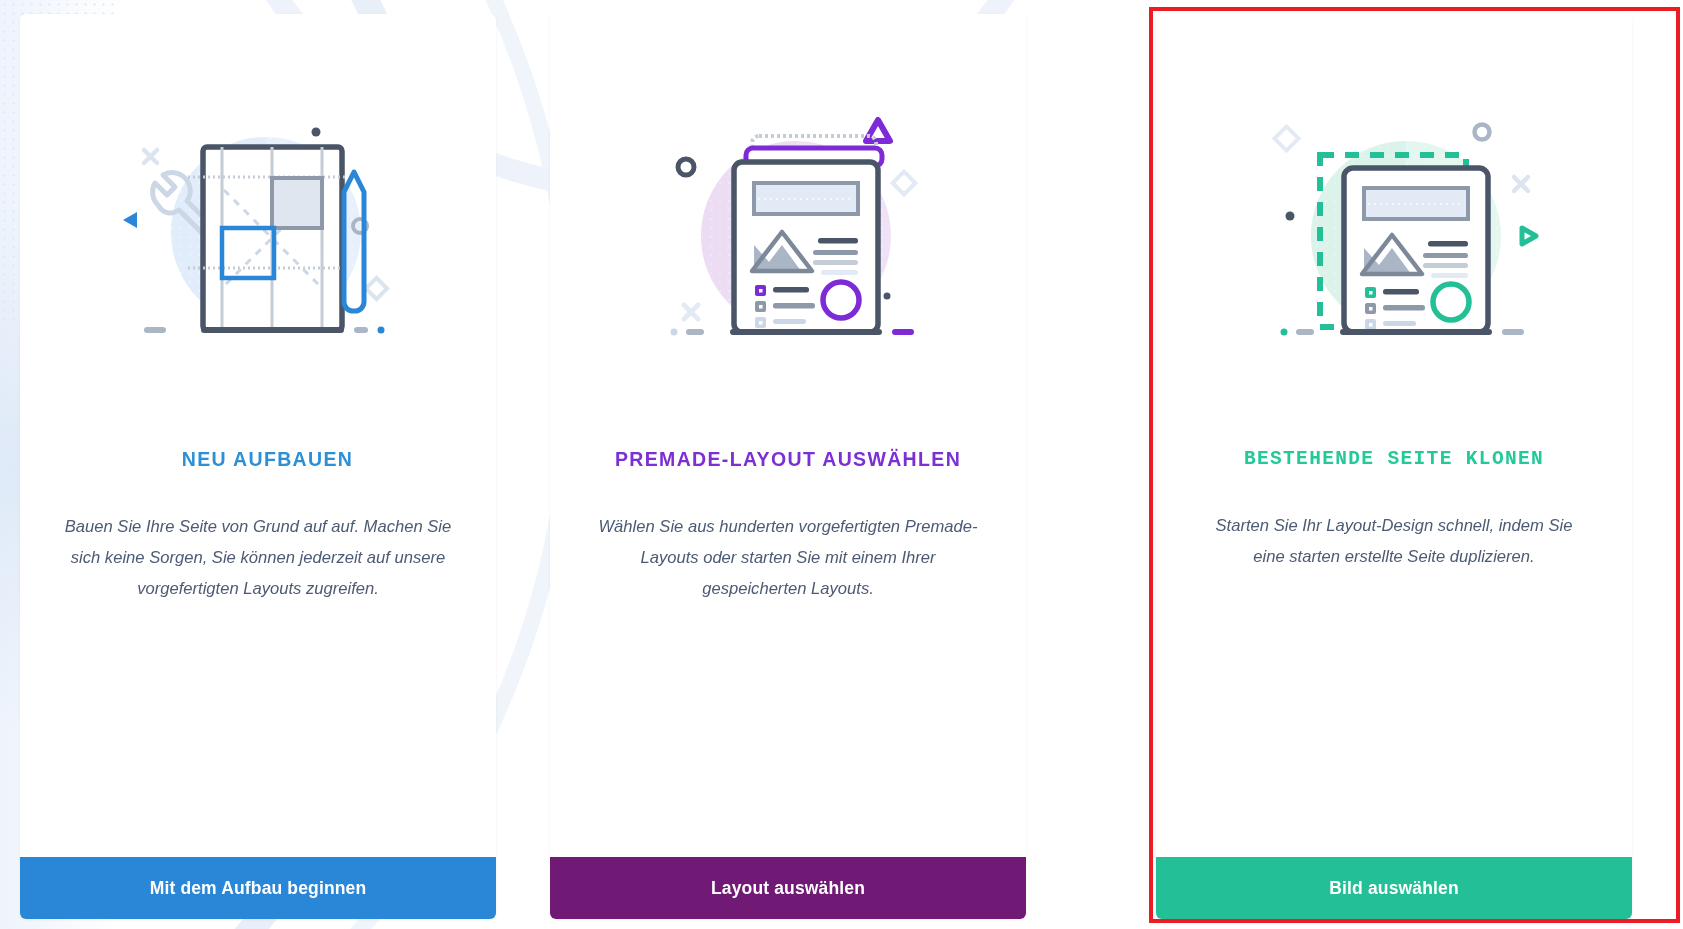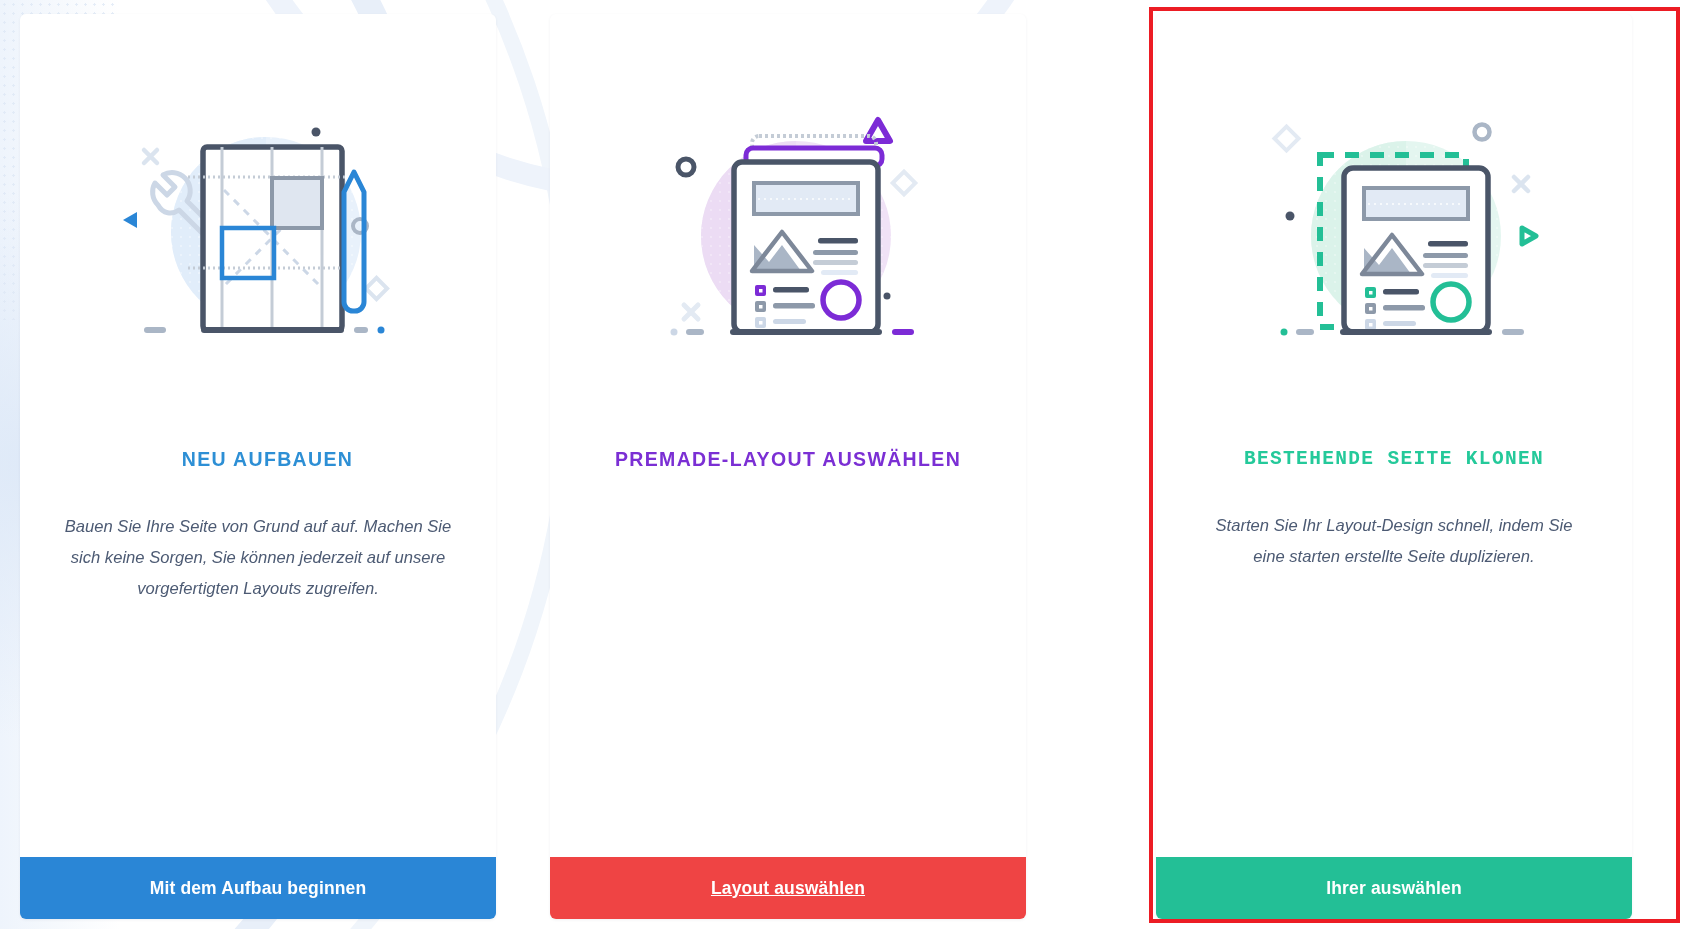--- a/index.html
+++ b/index.html
@@ -132,21 +132,21 @@
     font-size: 17.5px;
     font-weight: 700;
     letter-spacing: .15px;
     cursor: pointer;
     display: flex;
     align-items: center;
     justify-content: center;
     margin-top: 28px;
   }
   .cta-blue   { background: #2a86d6; }
-  .cta-purple { background: #ef4444; text-decoration: underline; }
+  .cta-purple { background: #701a75; }
   .cta-green  { background: #23bf96; }
 </style>
 </head>
 <body>
 
 <div class="bg-wash"></div>
 <div class="bg-arc arc-a"></div>
 <div class="bg-arc arc-b"></div>
 <div class="bg-arc arc-c"></div>
 <div class="dots"></div>
@@ -255,20 +255,21 @@
         <circle cx="213" cy="200" r="18" fill="none" stroke="#7c2bd6" stroke-width="5.5"></circle>
 
         <rect x="102" y="229" width="152" height="6" rx="3" fill="#4a5568"></rect>
         <rect x="58" y="229" width="18" height="6" rx="3" fill="#aab6c6"></rect>
         <circle cx="46" cy="232" r="3.5" fill="#ccd7e6"></circle>
         <rect x="264" y="229" width="22" height="6" rx="3" fill="#7c2bd6"></rect>
         <circle cx="259" cy="196" r="3.5" fill="#4a5568"></circle>
       </svg>
     </div>
     <div class="title t-purple">PREMADE-LAYOUT AUSWÄHLEN</div>
+    <div class="desc">Wählen Sie aus hunderten vorgefertigten Premade-Layouts oder starten Sie mit einem Ihrer gespeicherten Layouts.</div>
     <div class="spacer"></div>
     <button class="cta cta-purple">Layout auswählen</button>
   </div>
 
   <div class="card card-3">
     <div class="art">
       <svg width="320" height="260" viewBox="0 0 320 260">
         <circle cx="172" cy="136" r="95" fill="#e4f6f0"></circle>
         <path d="M77 136a95 95 0 0 1 95-95v190a95 95 0 0 1-95-95z" fill="#d3f0e6" opacity=".55"></path>
         <circle cx="172" cy="136" r="95" fill="url(#d3)" opacity=".4"></circle>
@@ -315,17 +316,17 @@
 
         <rect x="106" y="229" width="152" height="6" rx="3" fill="#4a5568"></rect>
         <rect x="62" y="229" width="18" height="6" rx="3" fill="#aab6c6"></rect>
         <circle cx="50" cy="232" r="3.5" fill="#23bf96"></circle>
         <rect x="268" y="229" width="22" height="6" rx="3" fill="#aab6c6"></rect>
       </svg>
     </div>
     <div class="title t-green">BESTEHENDE SEITE KLONEN</div>
     <div class="desc">Starten Sie Ihr Layout-Design schnell, indem Sie eine starten erstellte Seite duplizieren.</div>
     <div class="spacer"></div>
-    <button class="cta cta-green">Ihrer auswählen</button>
+    <button class="cta cta-green">Bild auswählen</button>
   </div>
 
   <div class="highlight-frame"></div>
 </div>
 
 </body></html>

